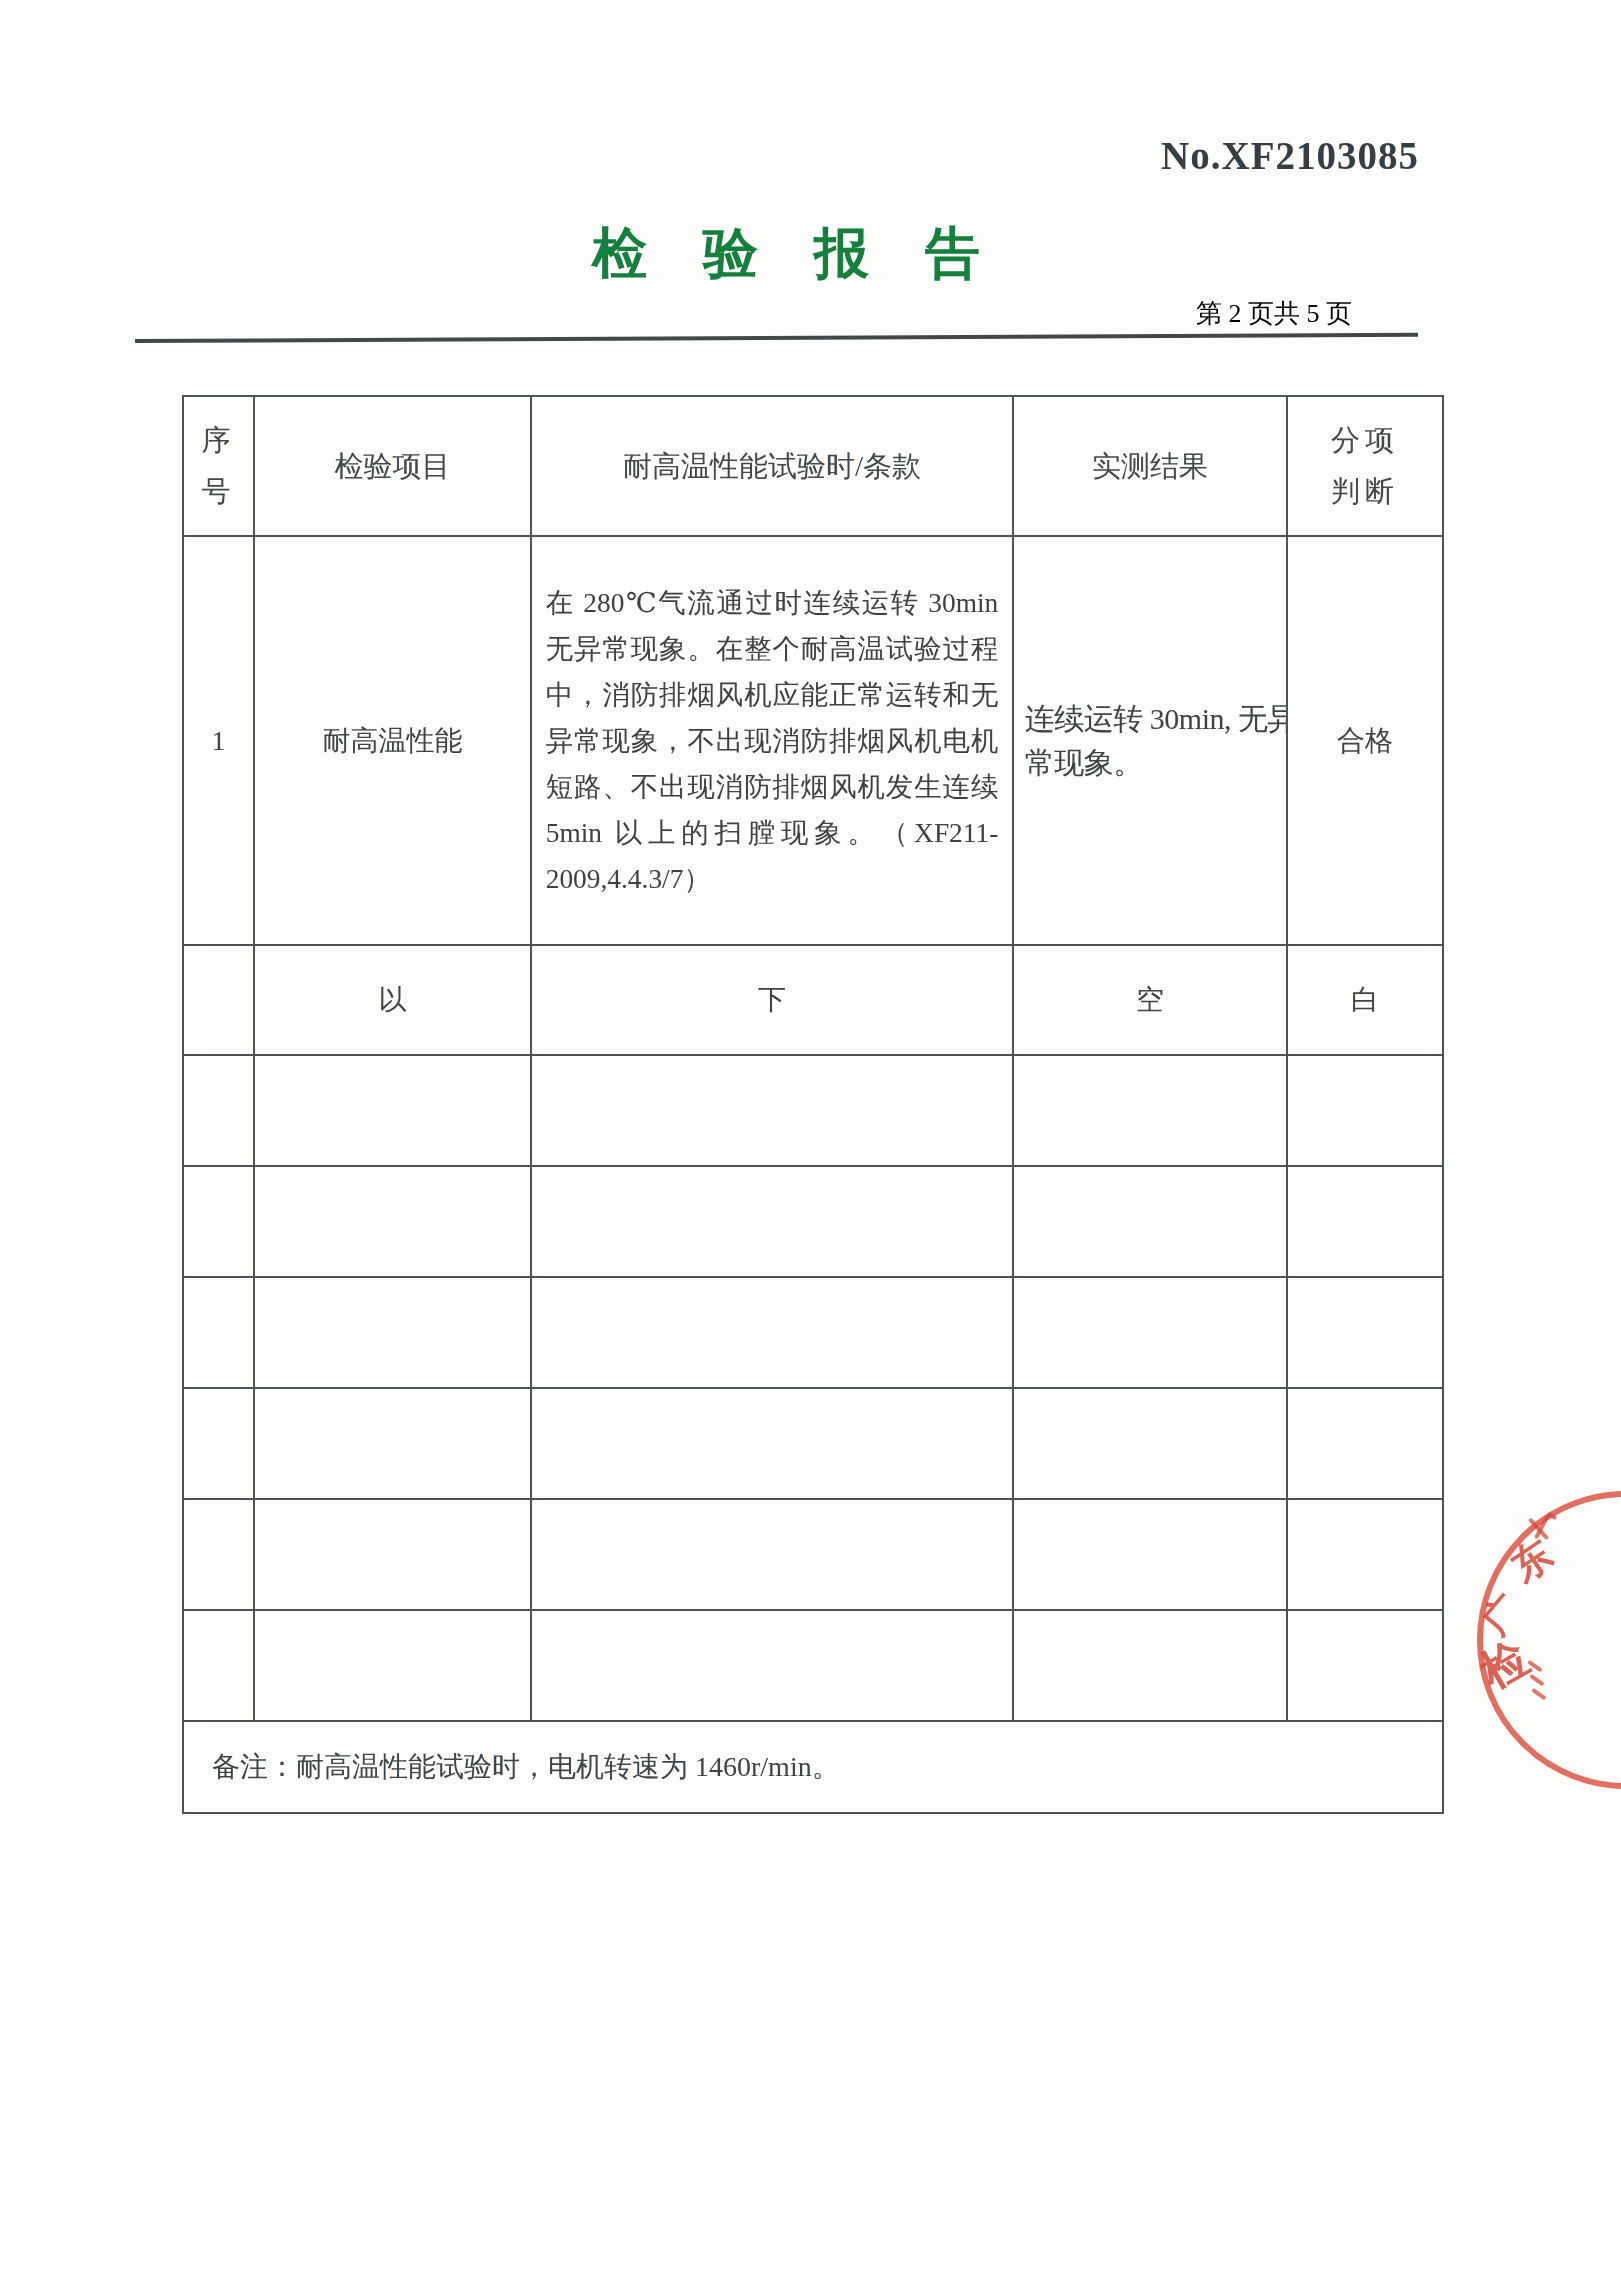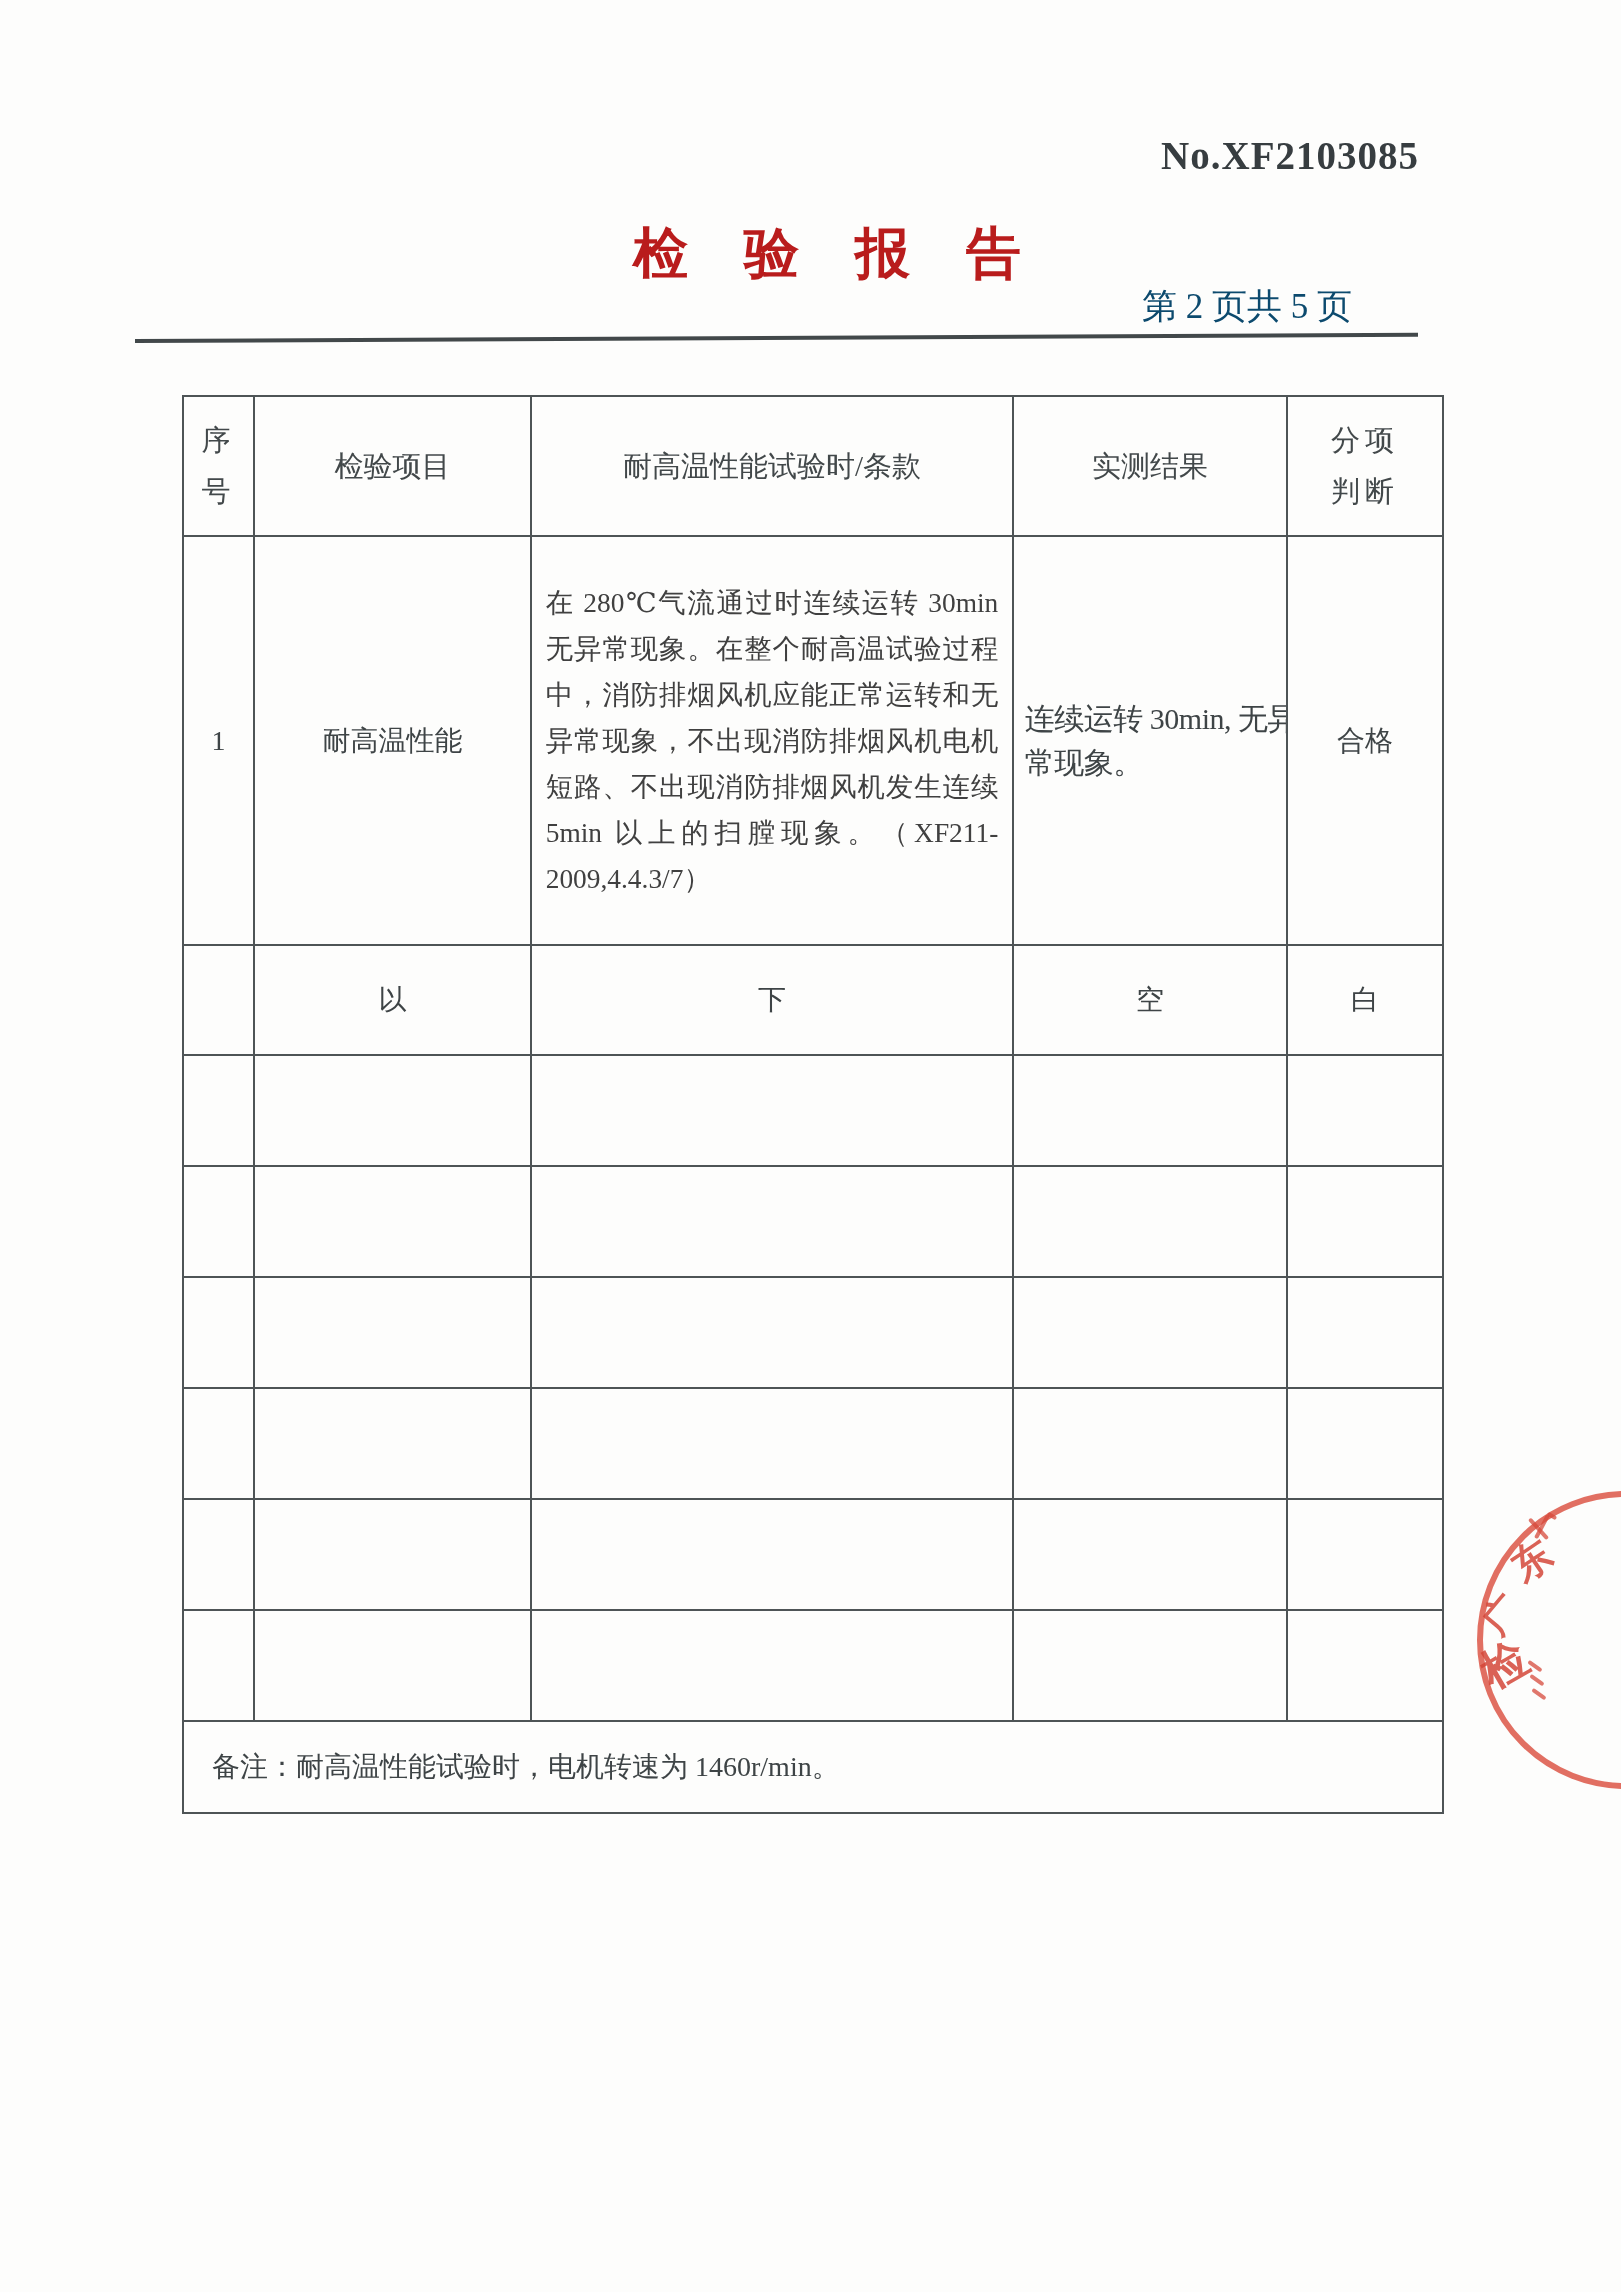--- a/index.html
+++ b/index.html
@@ -23,33 +23,32 @@
     color: #373d40;
     letter-spacing: 1px;
   }
 
   .doc-title {
     position: absolute;
     top: 226px;
     left: 592px;
     font-size: 55px;
     font-weight: bold;
-    color: #b91c1c;
+    color: #15803d;
     letter-spacing: 56px;
     line-height: 1;
     white-space: nowrap;
-    margin-left: 41px;
   }
 
   .page-info {
     position: absolute;
-    top: 283px;
+    top: 296px;
     right: 301px;
-    font-size: 35px;
-    color: #0c4a6e;
+    font-size: 26px;
+    color: #000000;
     white-space: nowrap;
   }
 
   .title-rule {
     position: absolute;
     top: 339px;
     left: 135px;
     width: 1283px;
     height: 3.9px;
     background: #42484a;

